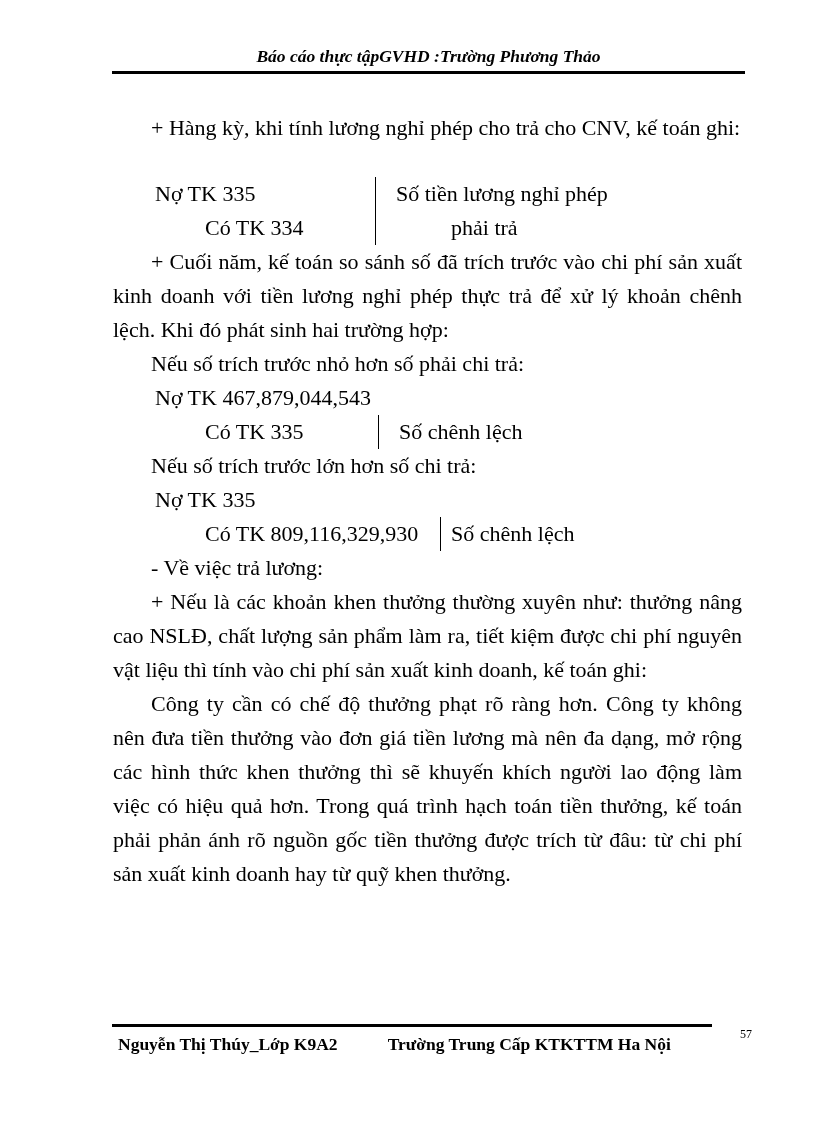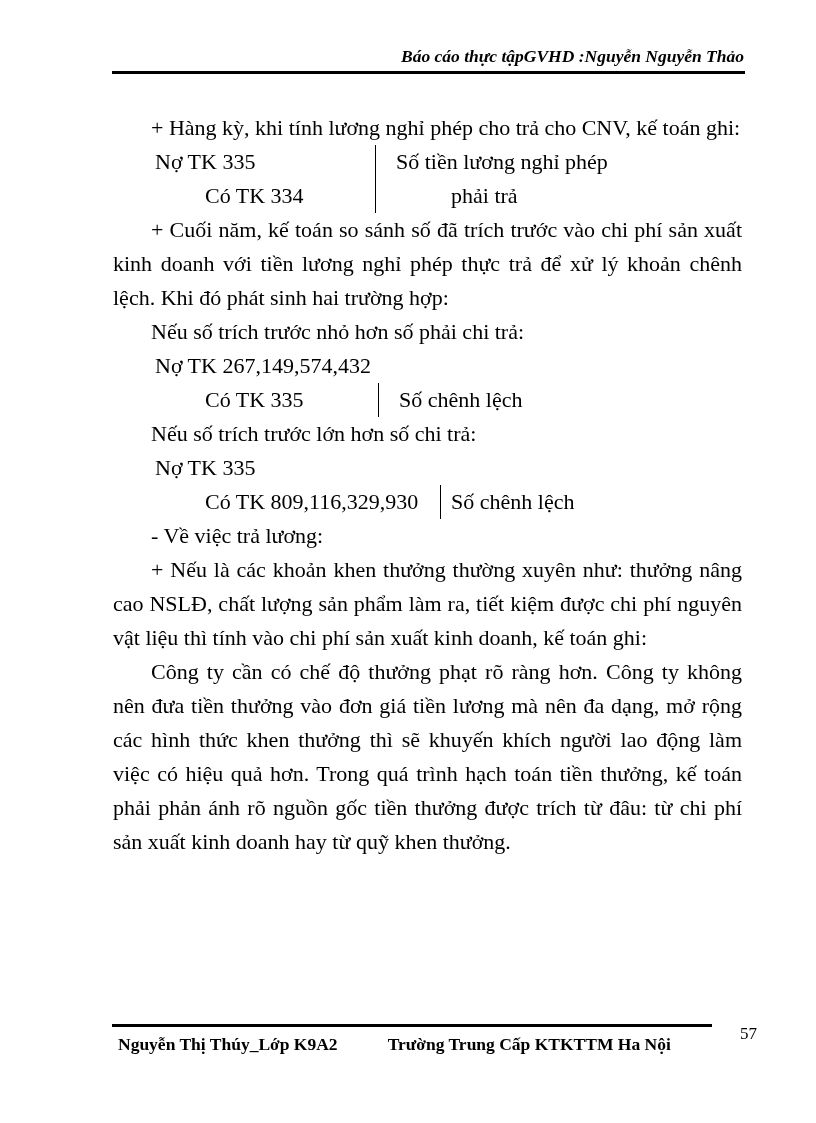--- a/index.html
+++ b/index.html
@@ -16,21 +16,21 @@
     color: #000000;
     overflow: hidden;
   }
   
   .header {
     position: absolute;
     top: 44px;
     left: 113px;
     width: 631px;
     display: flex;
-    justify-content: flex-end;
+    justify-content: center;
     font-weight: bold;
     font-style: italic;
     font-size: 17.5px;
     line-height: 24px;
   }
   .header-rule {
     position: absolute;
     top: 71px;
     left: 112px;
     width: 633px;
@@ -58,21 +58,21 @@
   .entry .e-left {
     flex: 0 0 auto;
   }
   .entry .e-right {
     border-left: 1.5px solid #000000;
     flex: 1 1 auto;
   }
   .w262 { width: 262px; }
   .w265 { width: 265px; }
   .w327 { width: 327px; }
-  .pl20 { padding-left: 20px; }
+  .pl20 { padding-left: 20px; margin-top: 32px; }
   .pl10 { padding-left: 10px; }
   .debit  { padding-left: 42px; }
   .credit { padding-left: 92px; }
   .note2  { padding-left: 55px; }
   .gap46 { margin-top: 46px; }
   .gap30 { margin-top: 30px; }
   .gap36 { margin-top: 36px; }
   
   .footer-rule {
     position: absolute;
@@ -92,32 +92,32 @@
     font-size: 17.5px;
     line-height: 26px;
   }
   .footer .school {
     margin-left: 50px;
   }
   .page-number {
     position: absolute;
     left: 740px;
     top: 1022px;
-    font-size: 17px;
+    font-size: 12px;
     line-height: 24px;
   }
 </style>
 </head>
 <body>
 
 <div class="page">
 
   <div class="header">
     <span>Báo cáo thực tập</span>
-    <span>GVHD :Nguyễn Nguyễn Thảo</span>
+    <span>GVHD :Trường Phương Thảo</span>
   </div>
   <div class="header-rule"></div>
 
   <div class="content">
 
     <p>+ Hàng kỳ, khi tính lương nghỉ phép cho trả cho CNV, kế toán ghi:</p>
 
     <div class="entry">
       <div class="e-left w262">
         <div class="debit">Nợ TK 335</div>
@@ -127,21 +127,21 @@
         <div>Số tiền lương nghỉ phép</div>
         <div class="note2">phải trả</div>
       </div>
     </div>
 
     <p class="gap46">+ Cuối năm, kế toán so sánh số đã trích trước vào chi phí sản xuất kinh doanh với tiền lương nghỉ phép thực trả để xử lý khoản chênh lệch. Khi đó phát sinh hai trường hợp:</p>
     <p>Nếu số trích trước nhỏ hơn số phải chi trả:</p>
 
     <div class="entry">
       <div class="e-left w265">
-        <div class="debit">Nợ TK 267,149,574,432</div>
+        <div class="debit">Nợ TK 467,879,044,543</div>
         <div class="credit">Có TK 335</div>
       </div>
       <div class="e-right pl20">
         <div>Số chênh lệch</div>
       </div>
     </div>
 
     <p class="gap30">Nếu số trích trước lớn hơn số chi trả:</p>
 
     <div class="entry">

